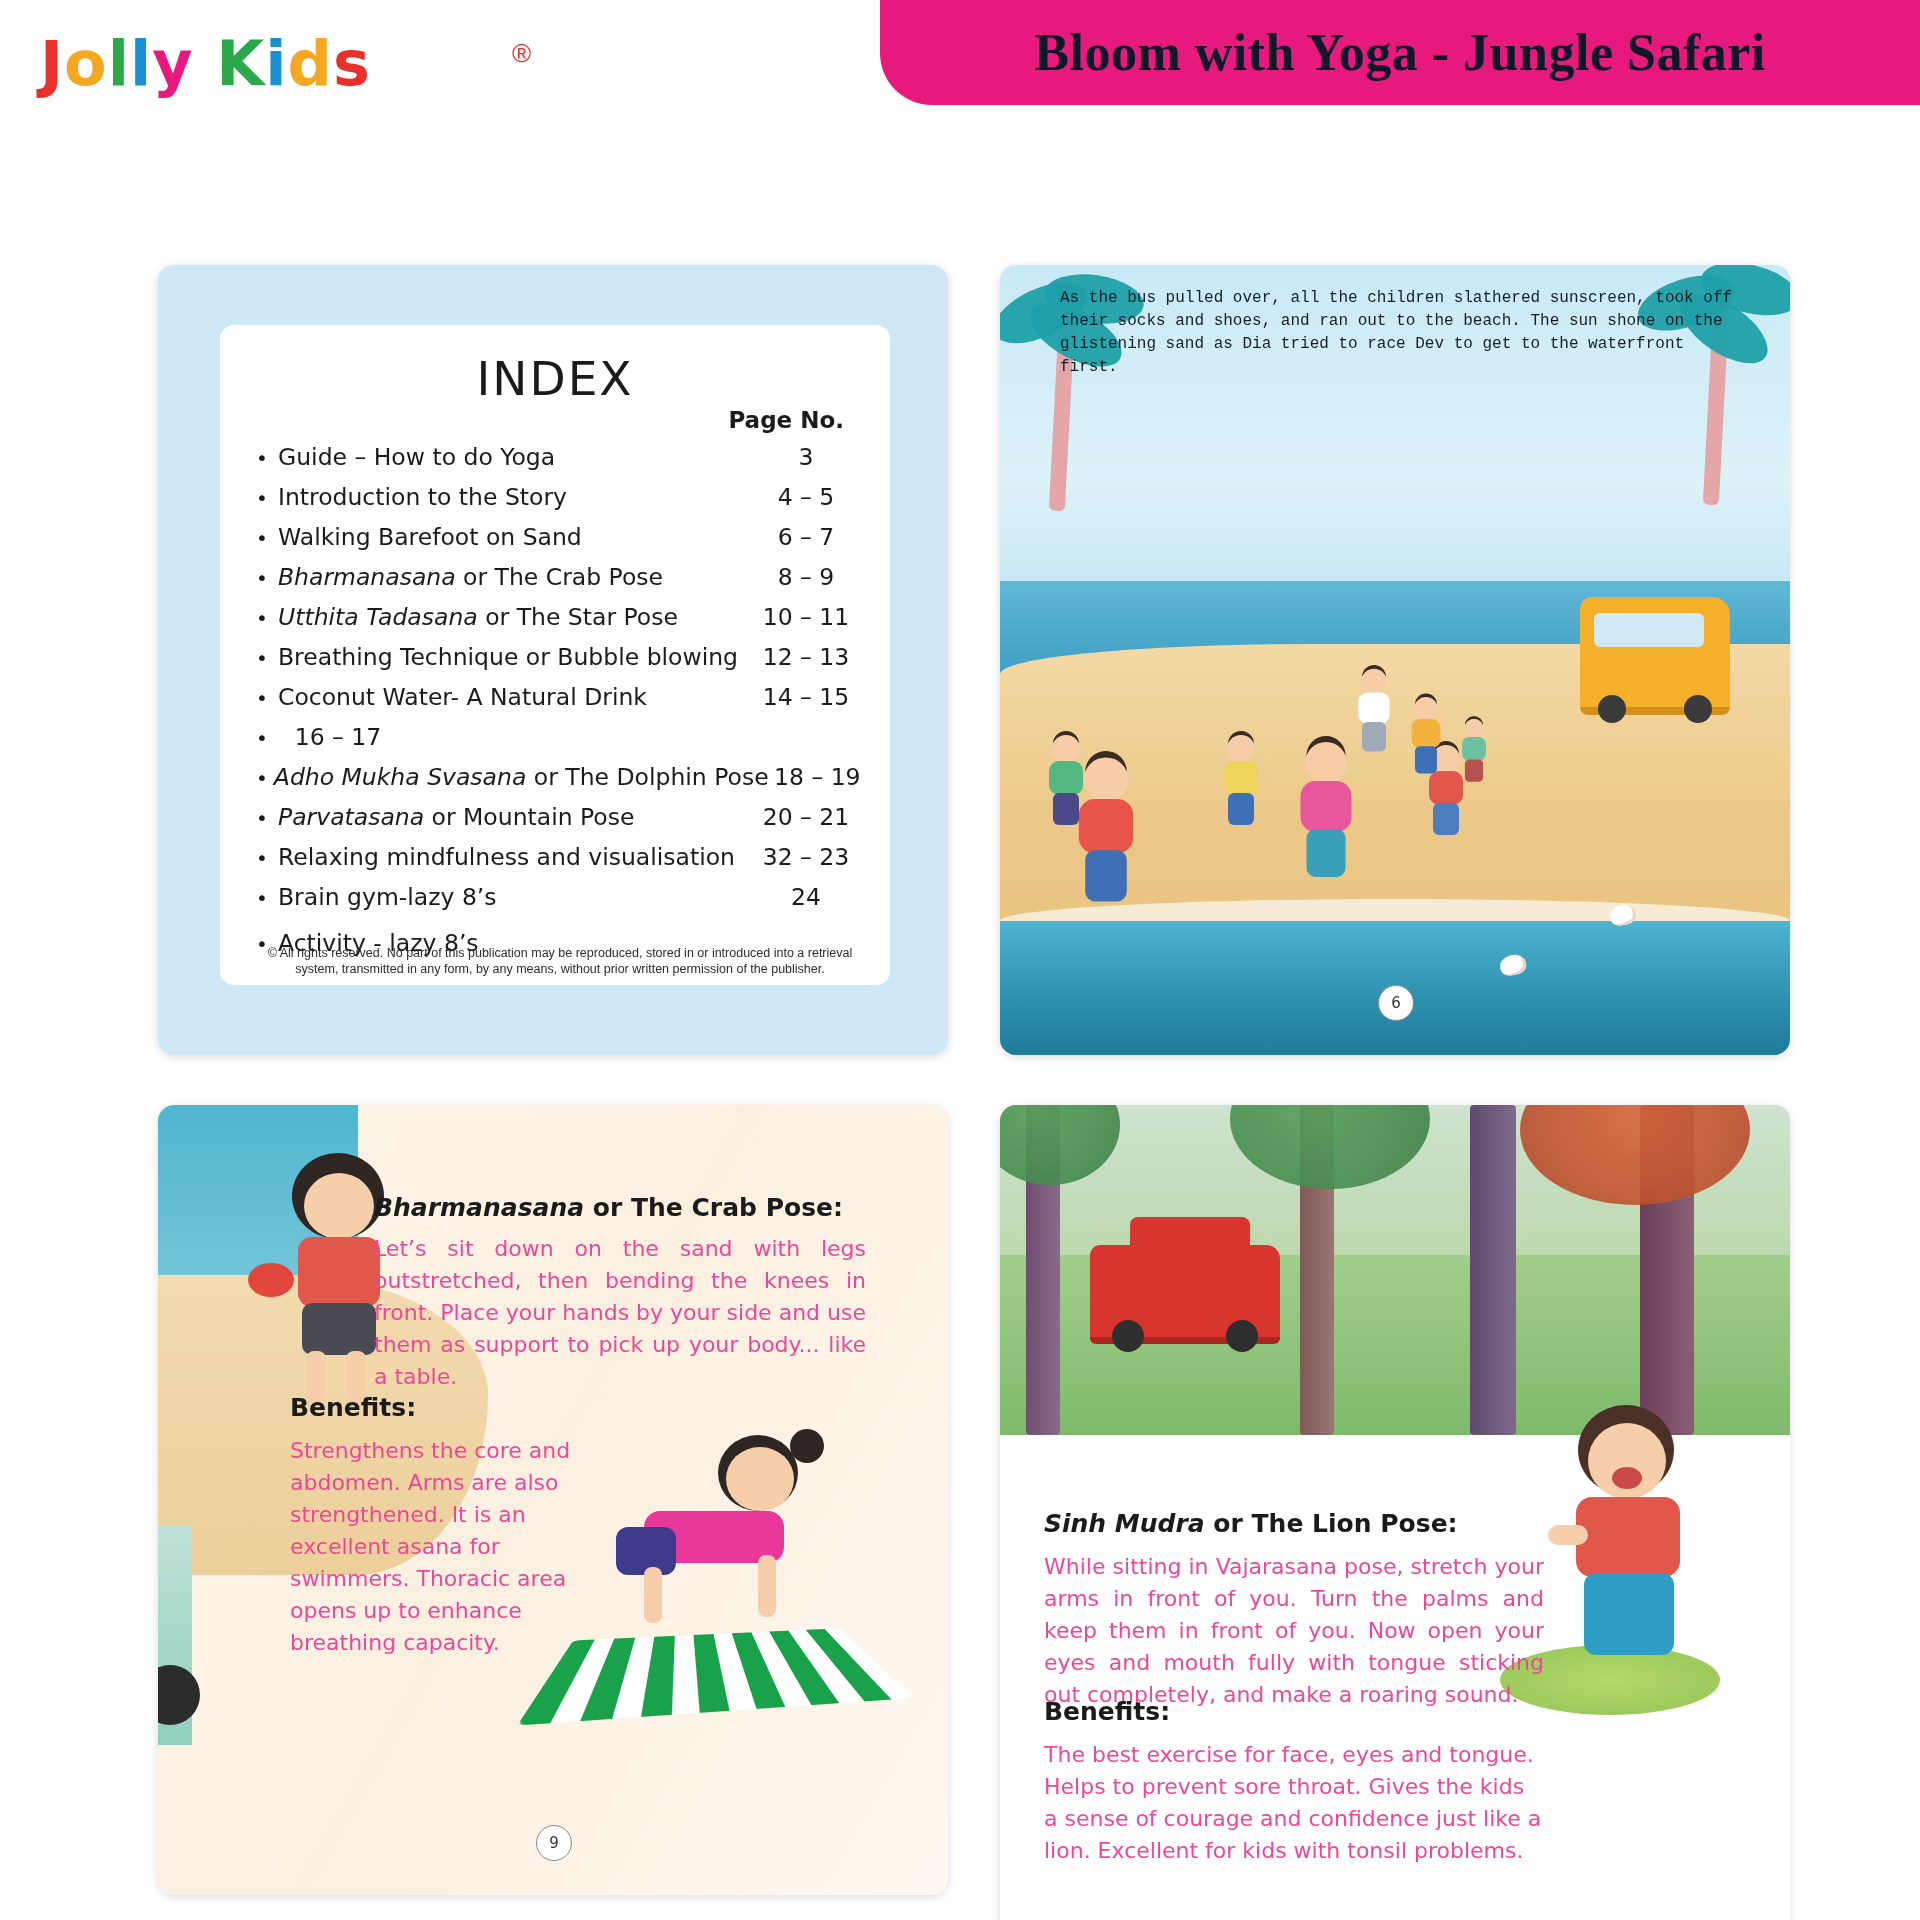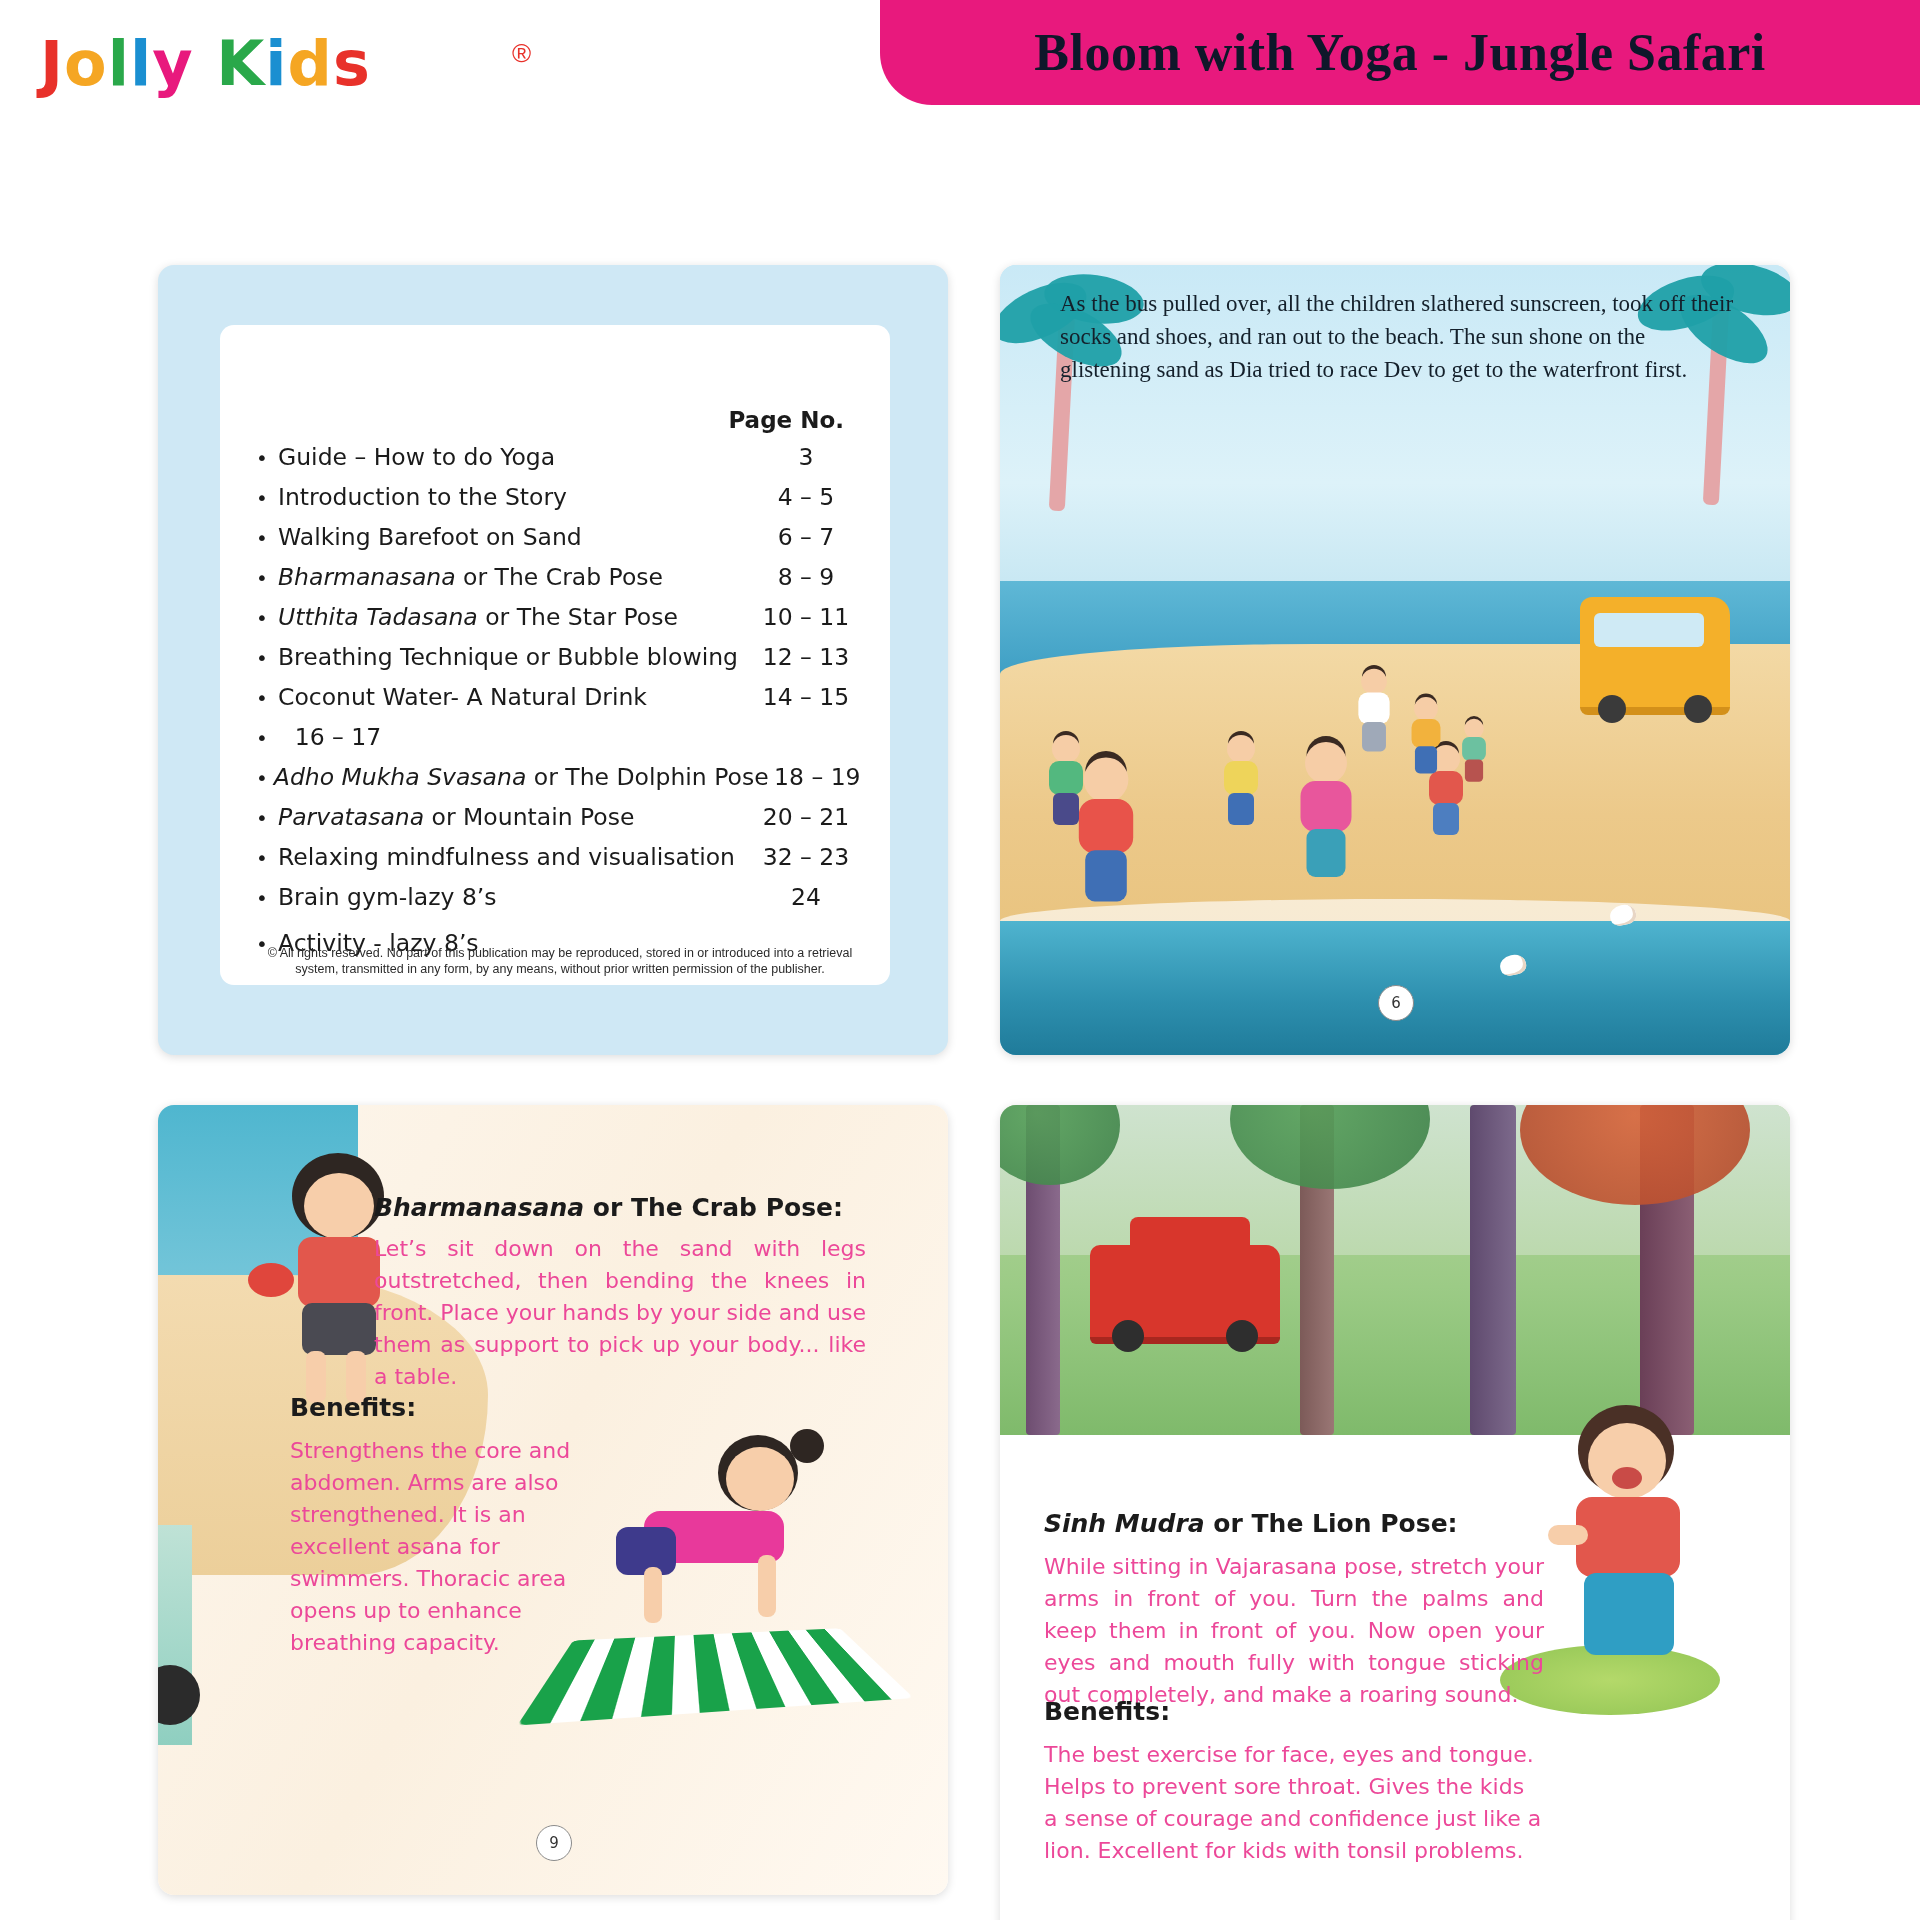--- a/index.html
+++ b/index.html
@@ -177,23 +177,23 @@
   .kid .head { position:absolute; left: 12px; top:0; width:28px; height:28px; background:#f6cda6; border-radius:50%;
      box-shadow: 0 -5px 0 -1px #3a2a22; }
   .kid .body { position:absolute; left: 9px; top: 26px; width: 34px; height: 34px; border-radius: 10px; }
   .kid .legs { position:absolute; left: 13px; top: 58px; width: 26px; height: 32px; background:#3f6fb5; border-radius: 6px; }
   .shell { position:absolute; width: 26px; height: 20px; background:#fff; border-radius: 50% 50% 40% 40%;
      box-shadow: inset -3px -2px 0 #e8d6c5; transform: rotate(-12deg); }
   .beach-text {
     position: absolute;
     left: 60px; top: 22px;
     width: 680px;
-    font-family: Liberation Serif, serif;
-    font-size: 23px;
-    line-height: 33px;
+    font-family: Liberation Mono, monospace;
+    font-size: 16px;
+    line-height: 23px;
     color: #14202b;
   }
   .pagenum {
     position: absolute;
     width: 34px; height: 34px;
     border-radius: 50%;
     background: #ffffff;
     border: 1.5px solid #8b8b8b;
     color: #333;
     font-size: 15px;
@@ -301,20 +301,21 @@
       </div>
       <div class="reg">®</div>
     </div>
     <div class="title-banner">
       <div class="t">Bloom with Yoga - Jungle Safari</div>
     </div>
   </div>
 
   <div class="card card-index">
     <div class="index-inner">
+      <div class="index-title">INDEX</div>
       <div class="page-no-label">Page No.</div>
       <div class="index-list">
 
         <div class="idx-row">
           <span class="idx-bullet">•</span>
           <span class="idx-label">Guide – How to do Yoga</span>
           <span class="idx-page">3</span>
         </div>
         <div class="idx-row">
           <span class="idx-bullet">•</span>

